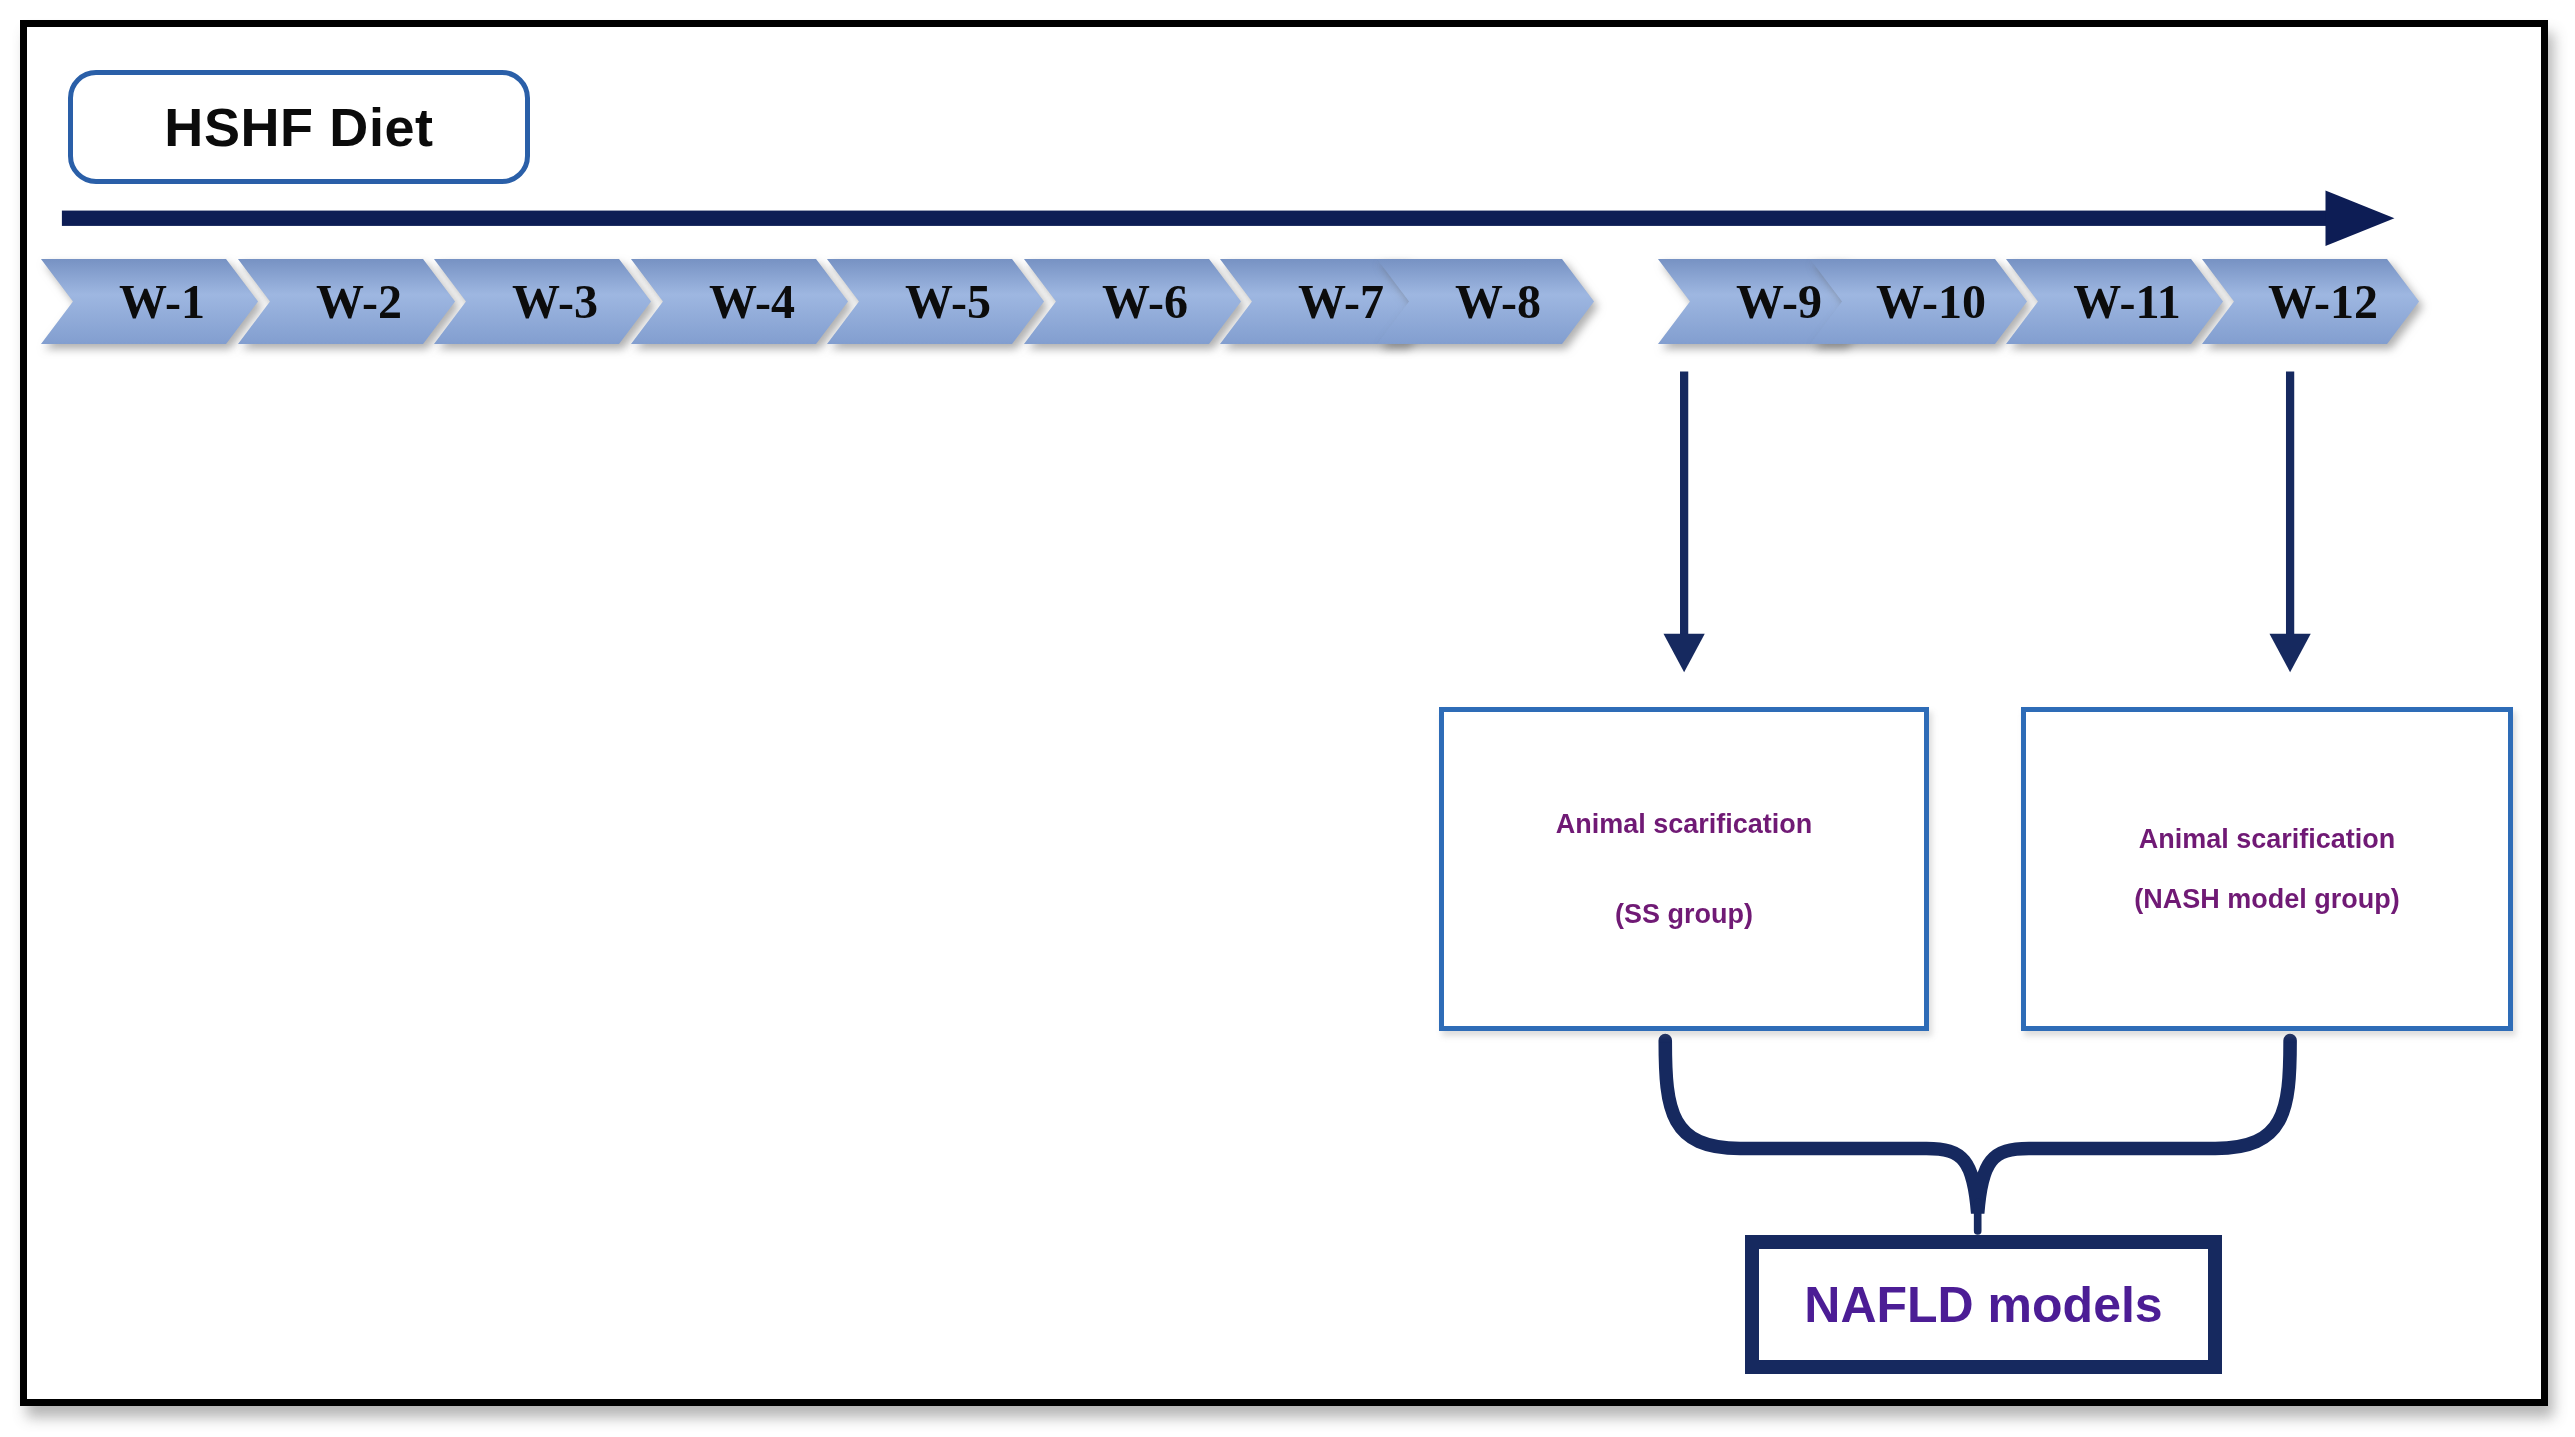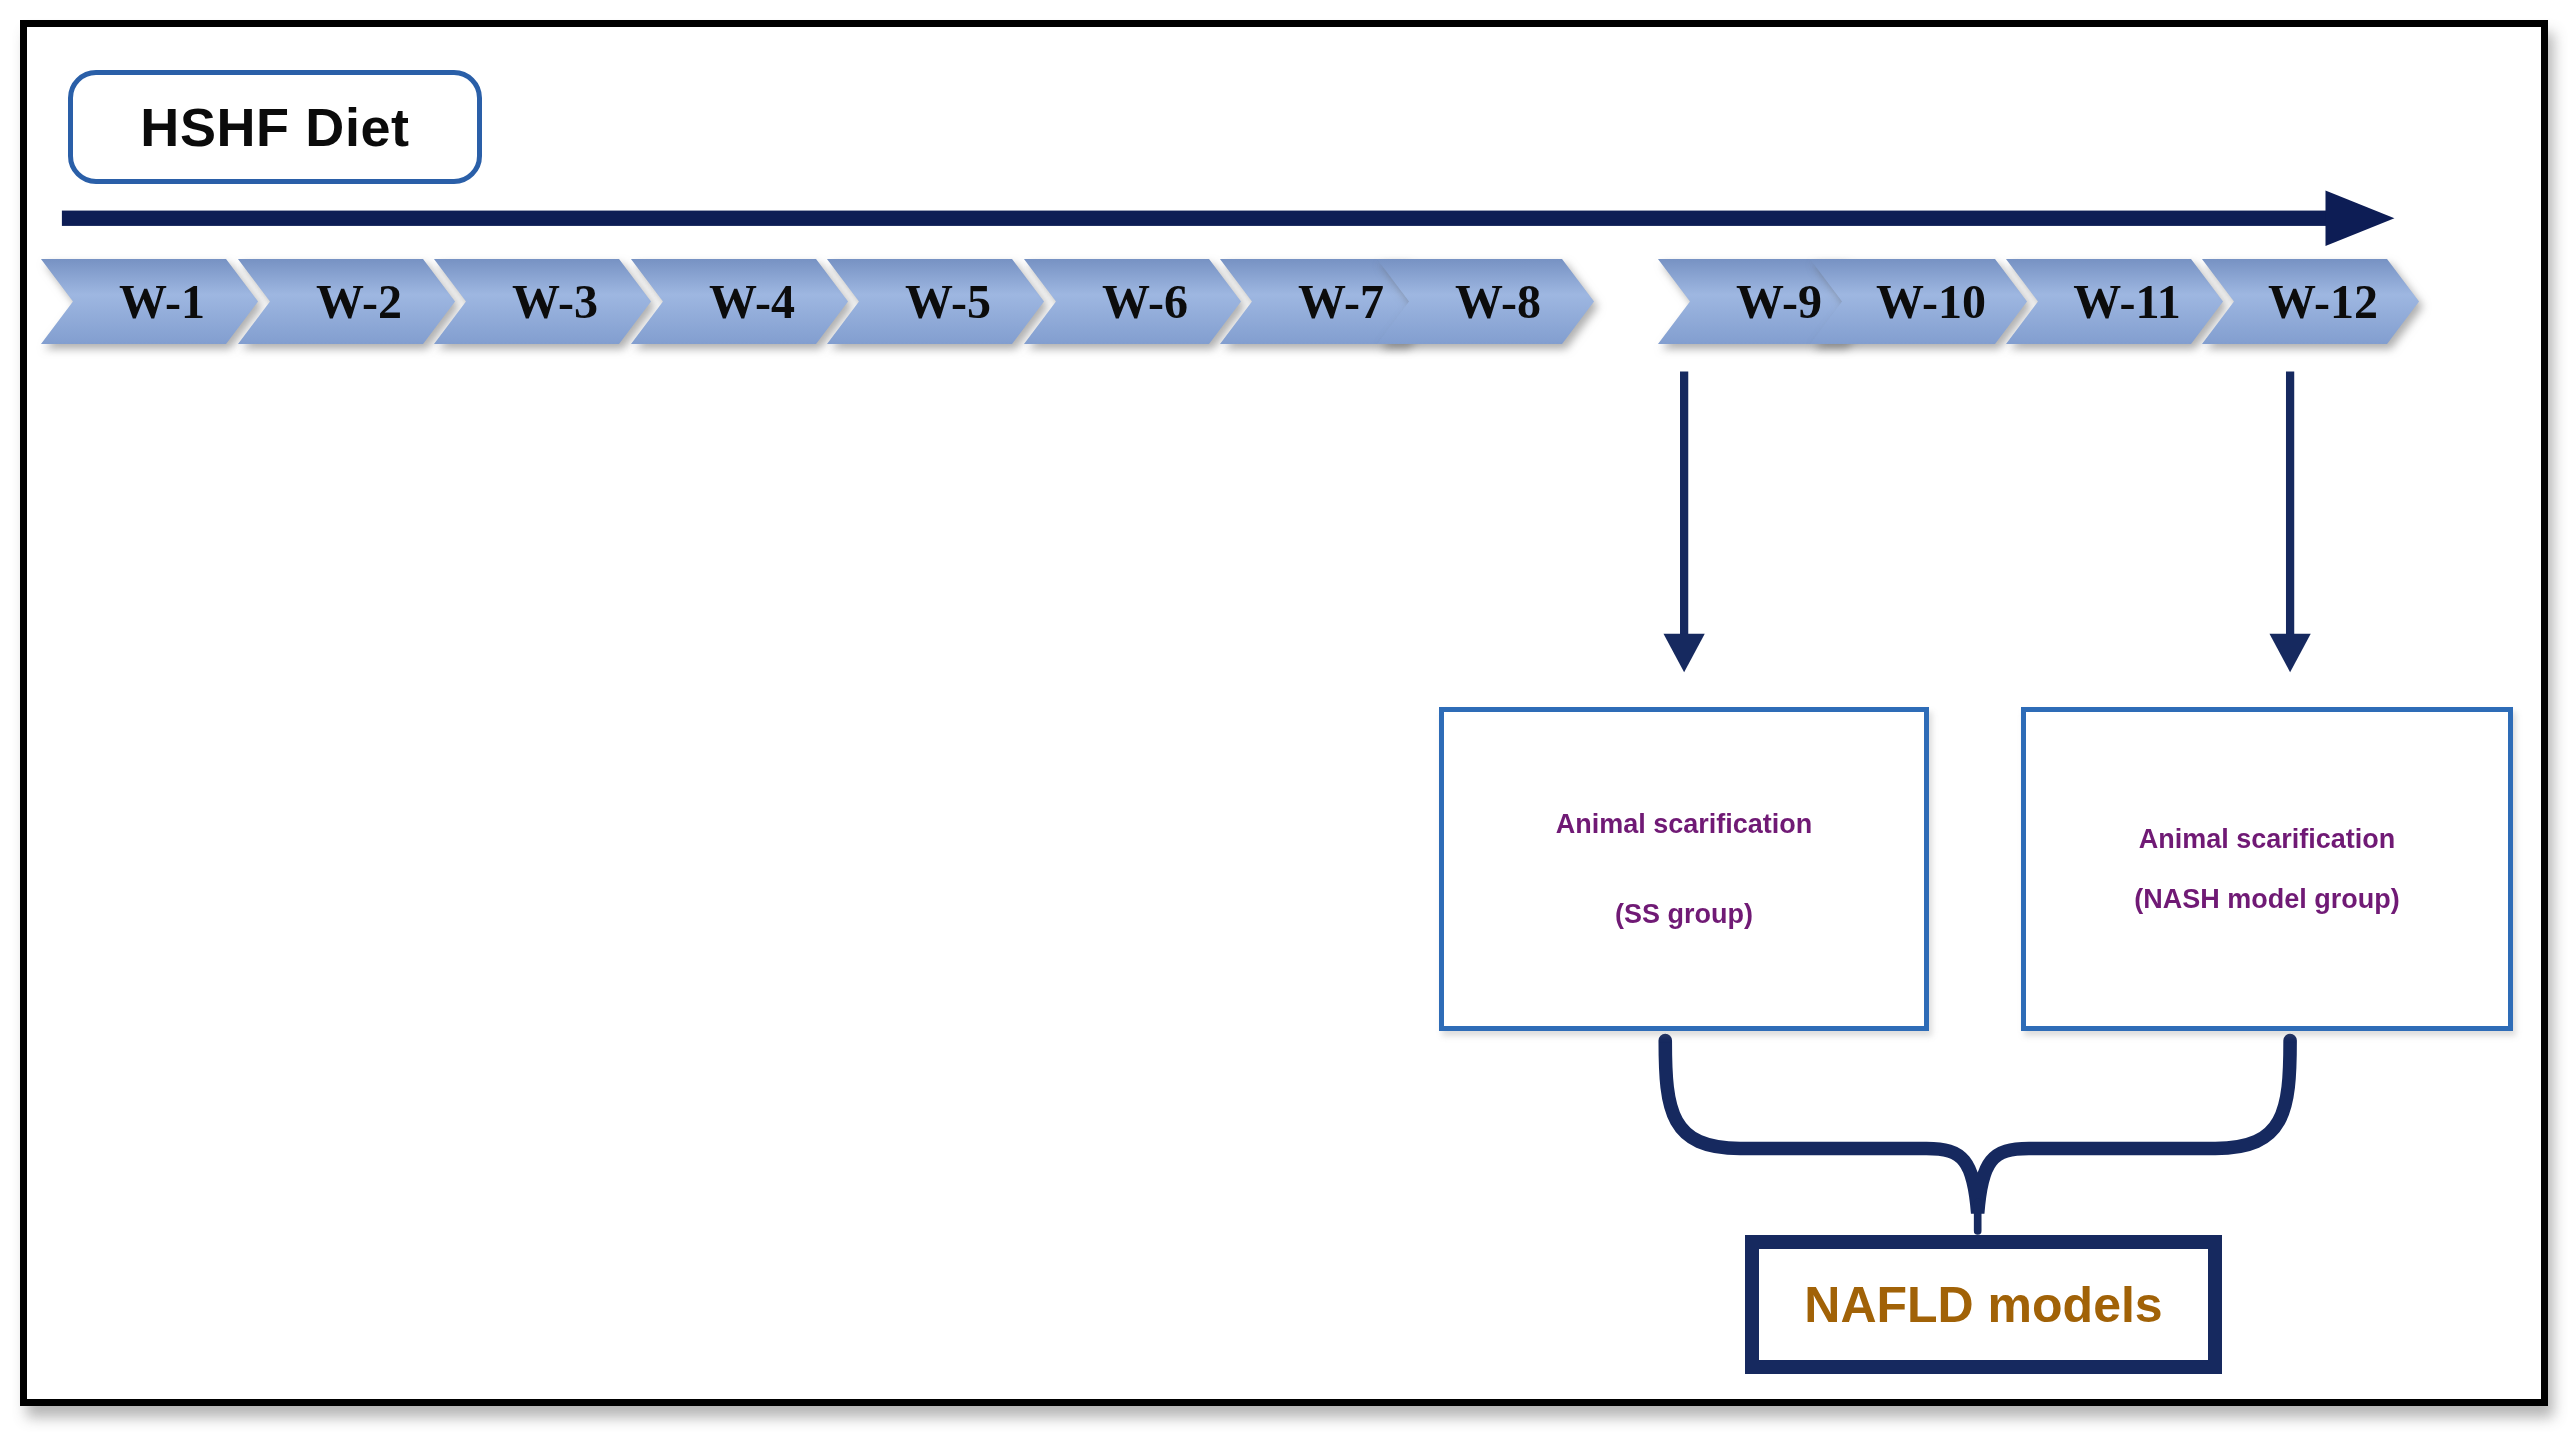--- a/index.html
+++ b/index.html
@@ -3,21 +3,21 @@
 <meta charset="utf-8">
 <style>
   html,body{margin:0;padding:0;background:#ffffff;}
   .canvas{position:relative;width:2576px;height:1438px;background:#ffffff;overflow:hidden;
           font-family:"Liberation Sans",sans-serif;}
   
   .frame{position:absolute;left:19.5px;top:19.5px;width:2528px;height:1386px;
          border:7px solid #000000;background:#ffffff;box-sizing:border-box;
          box-shadow:5.9px 11.8px 13px rgba(90,90,90,.45);}
   
-  .title-box{position:absolute;left:68px;top:70px;width:414px;height:114px;
+  .title-box{position:absolute;left:68px;top:70px;width:462px;height:114px;
              border:5.3px solid var(--title_border);border-radius:28px;background:#fff;
              display:flex;align-items:center;justify-content:center;box-sizing:border-box;}
   .title-box span{font-weight:bold;font-size:54px;color:#0b0b0b;letter-spacing:0.6px;}
   
   .chev-wrap{position:absolute;top:259px;width:217px;height:85px;
              filter:drop-shadow(4.1px 5.9px 4.1px rgba(95,95,95,.5));}
   .chev{width:100%;height:100%;box-sizing:border-box;
         clip-path:polygon(0 0, calc(100% - 32px) 0, 100% 50%, calc(100% - 32px) 100%, 0 100%, 32px 50%);
         background:linear-gradient(180deg, rgba(25,45,95,.20), rgba(255,255,255,.14) 42%, rgba(25,45,95,.10)), var(--chevron_fill);
         display:flex;align-items:center;justify-content:center;padding-left:25px;}
@@ -34,21 +34,21 @@
              display:flex;flex-direction:column;align-items:center;justify-content:center;
              text-align:center;color:#701a75;font-weight:bold;font-size:27px;line-height:1.35;
              box-shadow:2.9px 4.7px 5.9px rgba(120,120,120,.25);}
   #ss-box{left:1439px;width:490px;gap:53px;}
   #nash-box{left:2021px;width:492px;gap:23.6px;}
   #nash-box .line2{max-width:295px;}
   
   .outcome-box{position:absolute;left:1745px;top:1235px;width:477px;height:139px;
                border:14px solid var(--navy);background:#fff;box-sizing:border-box;
                display:flex;align-items:center;justify-content:center;}
-  .outcome-box span{font-weight:bold;font-size:50px;color:#a16207;}
+  .outcome-box span{font-weight:bold;font-size:50px;color:#4c1d95;}
 </style>
 </head>
 <body>
 
 <div class="canvas">
 
   <div class="frame"></div>
 
   <div class="title-box">
     <span>HSHF Diet</span>

